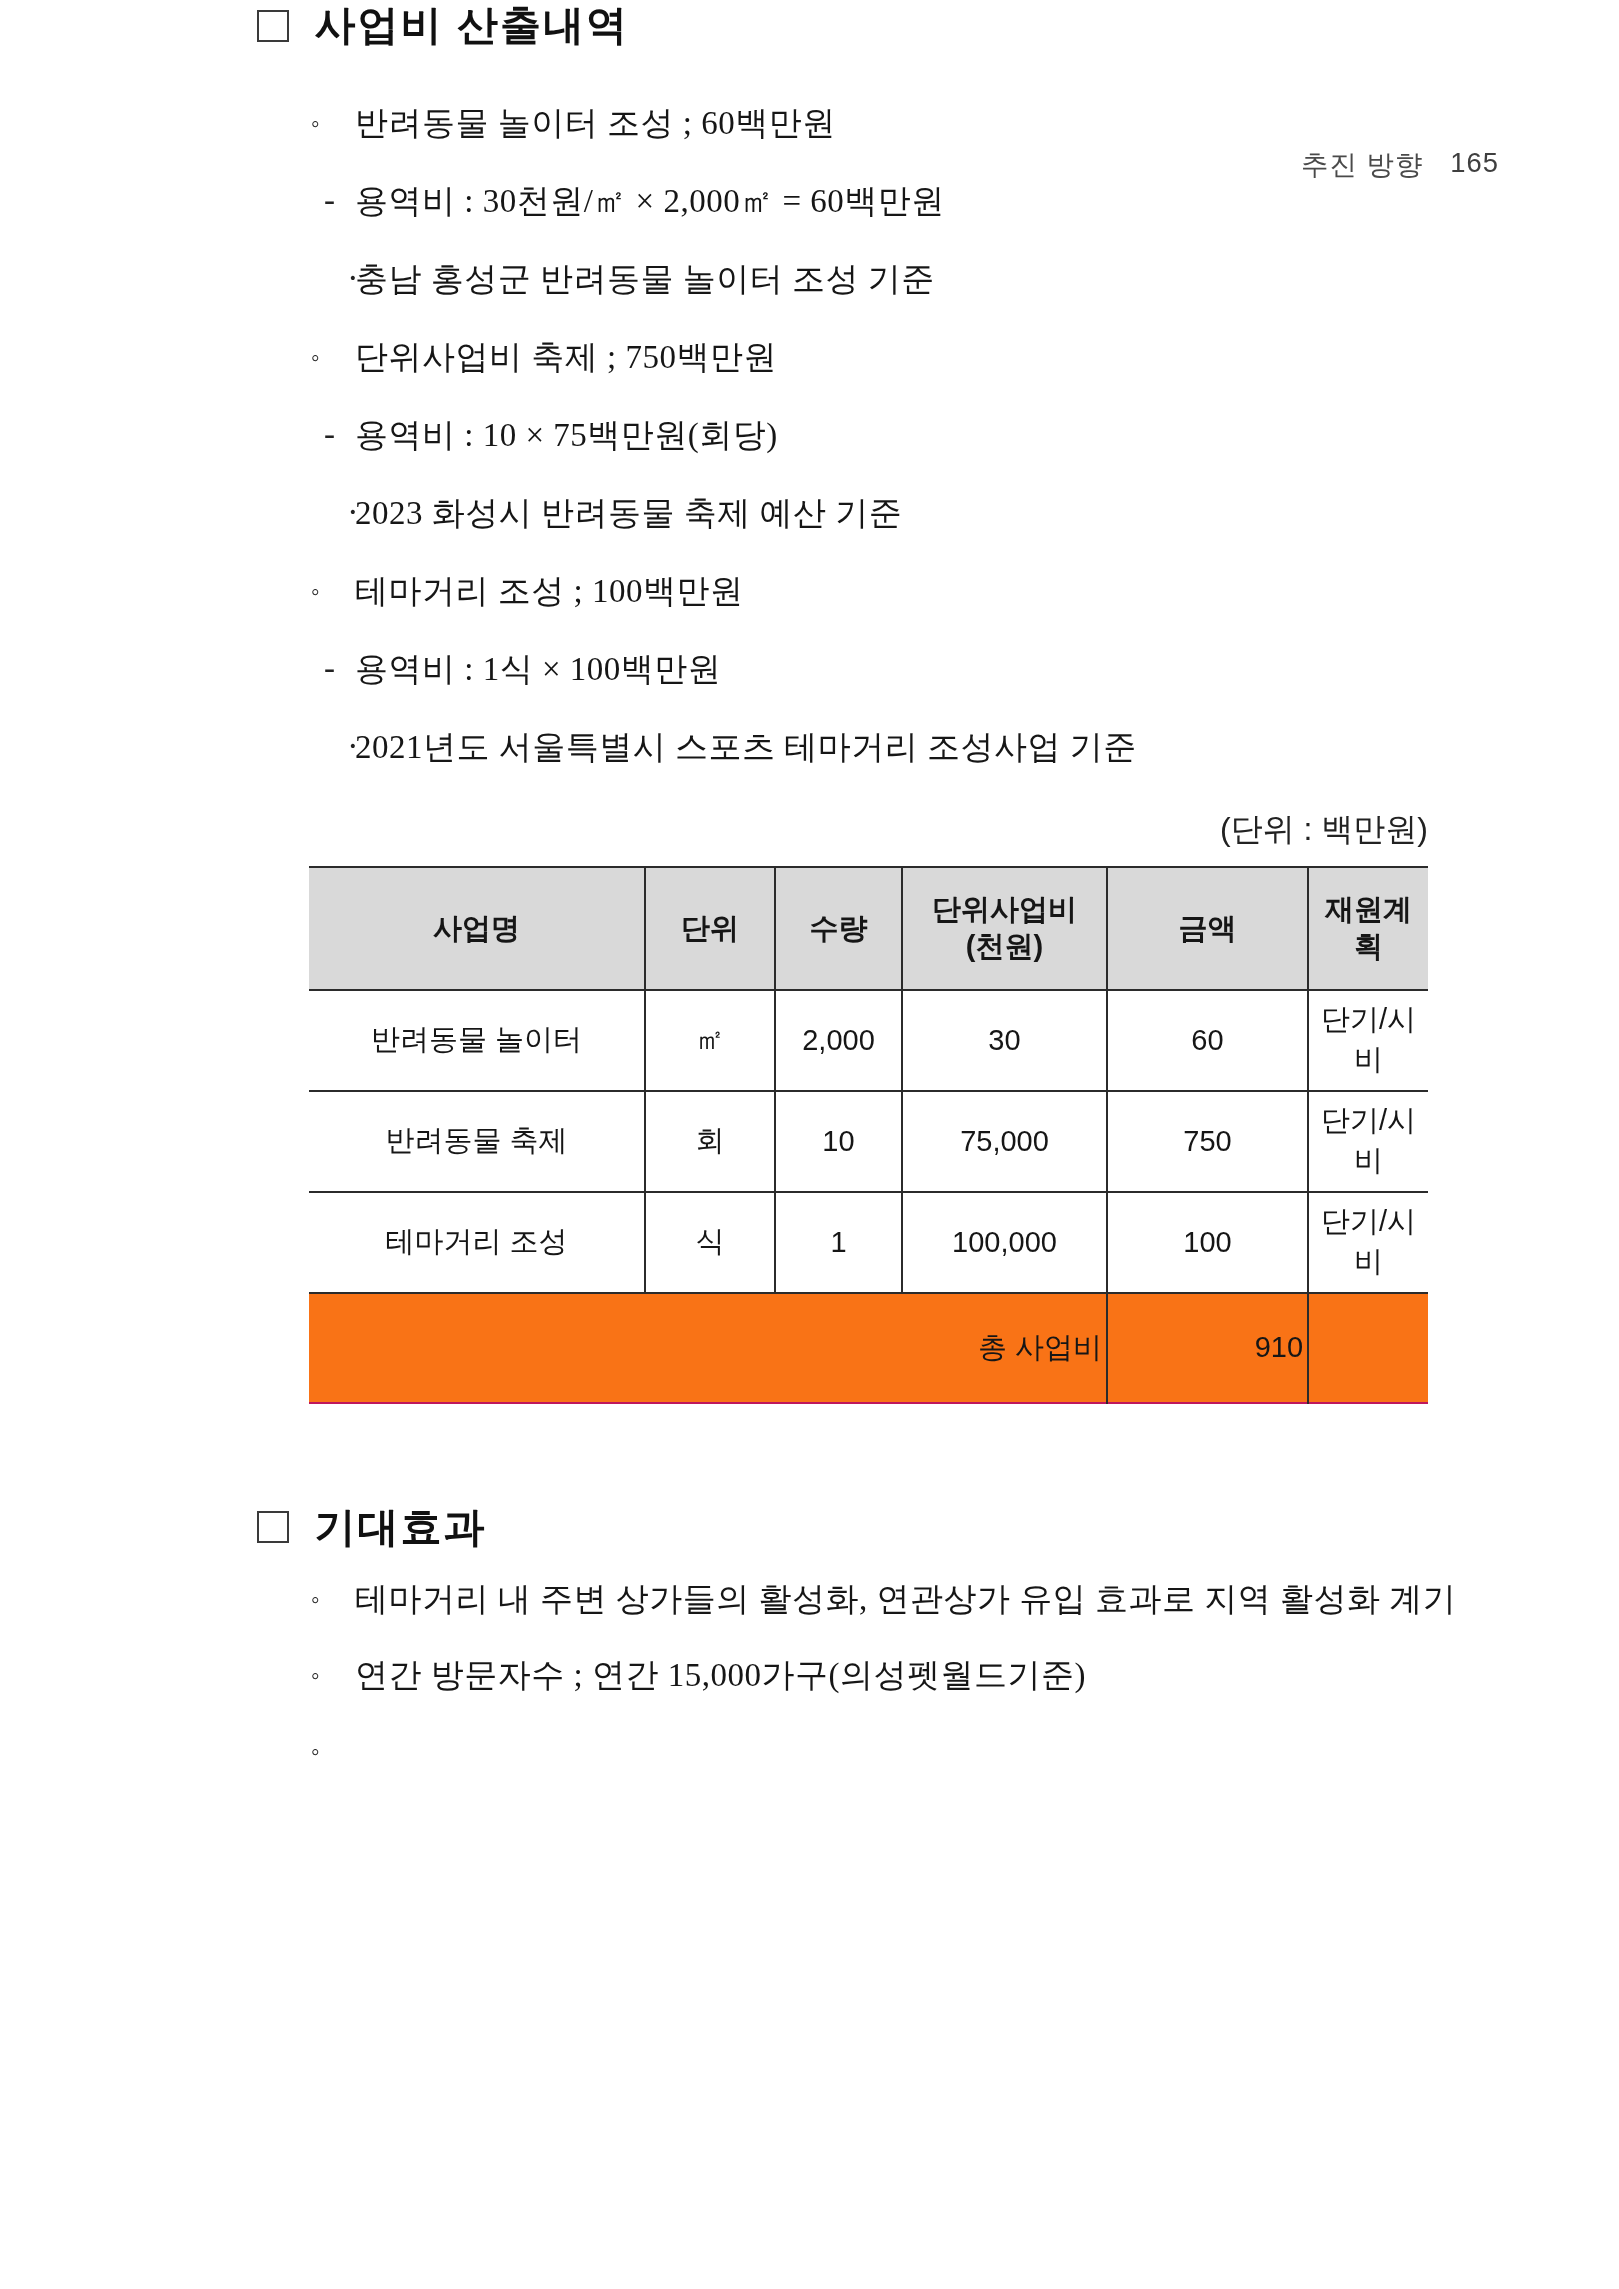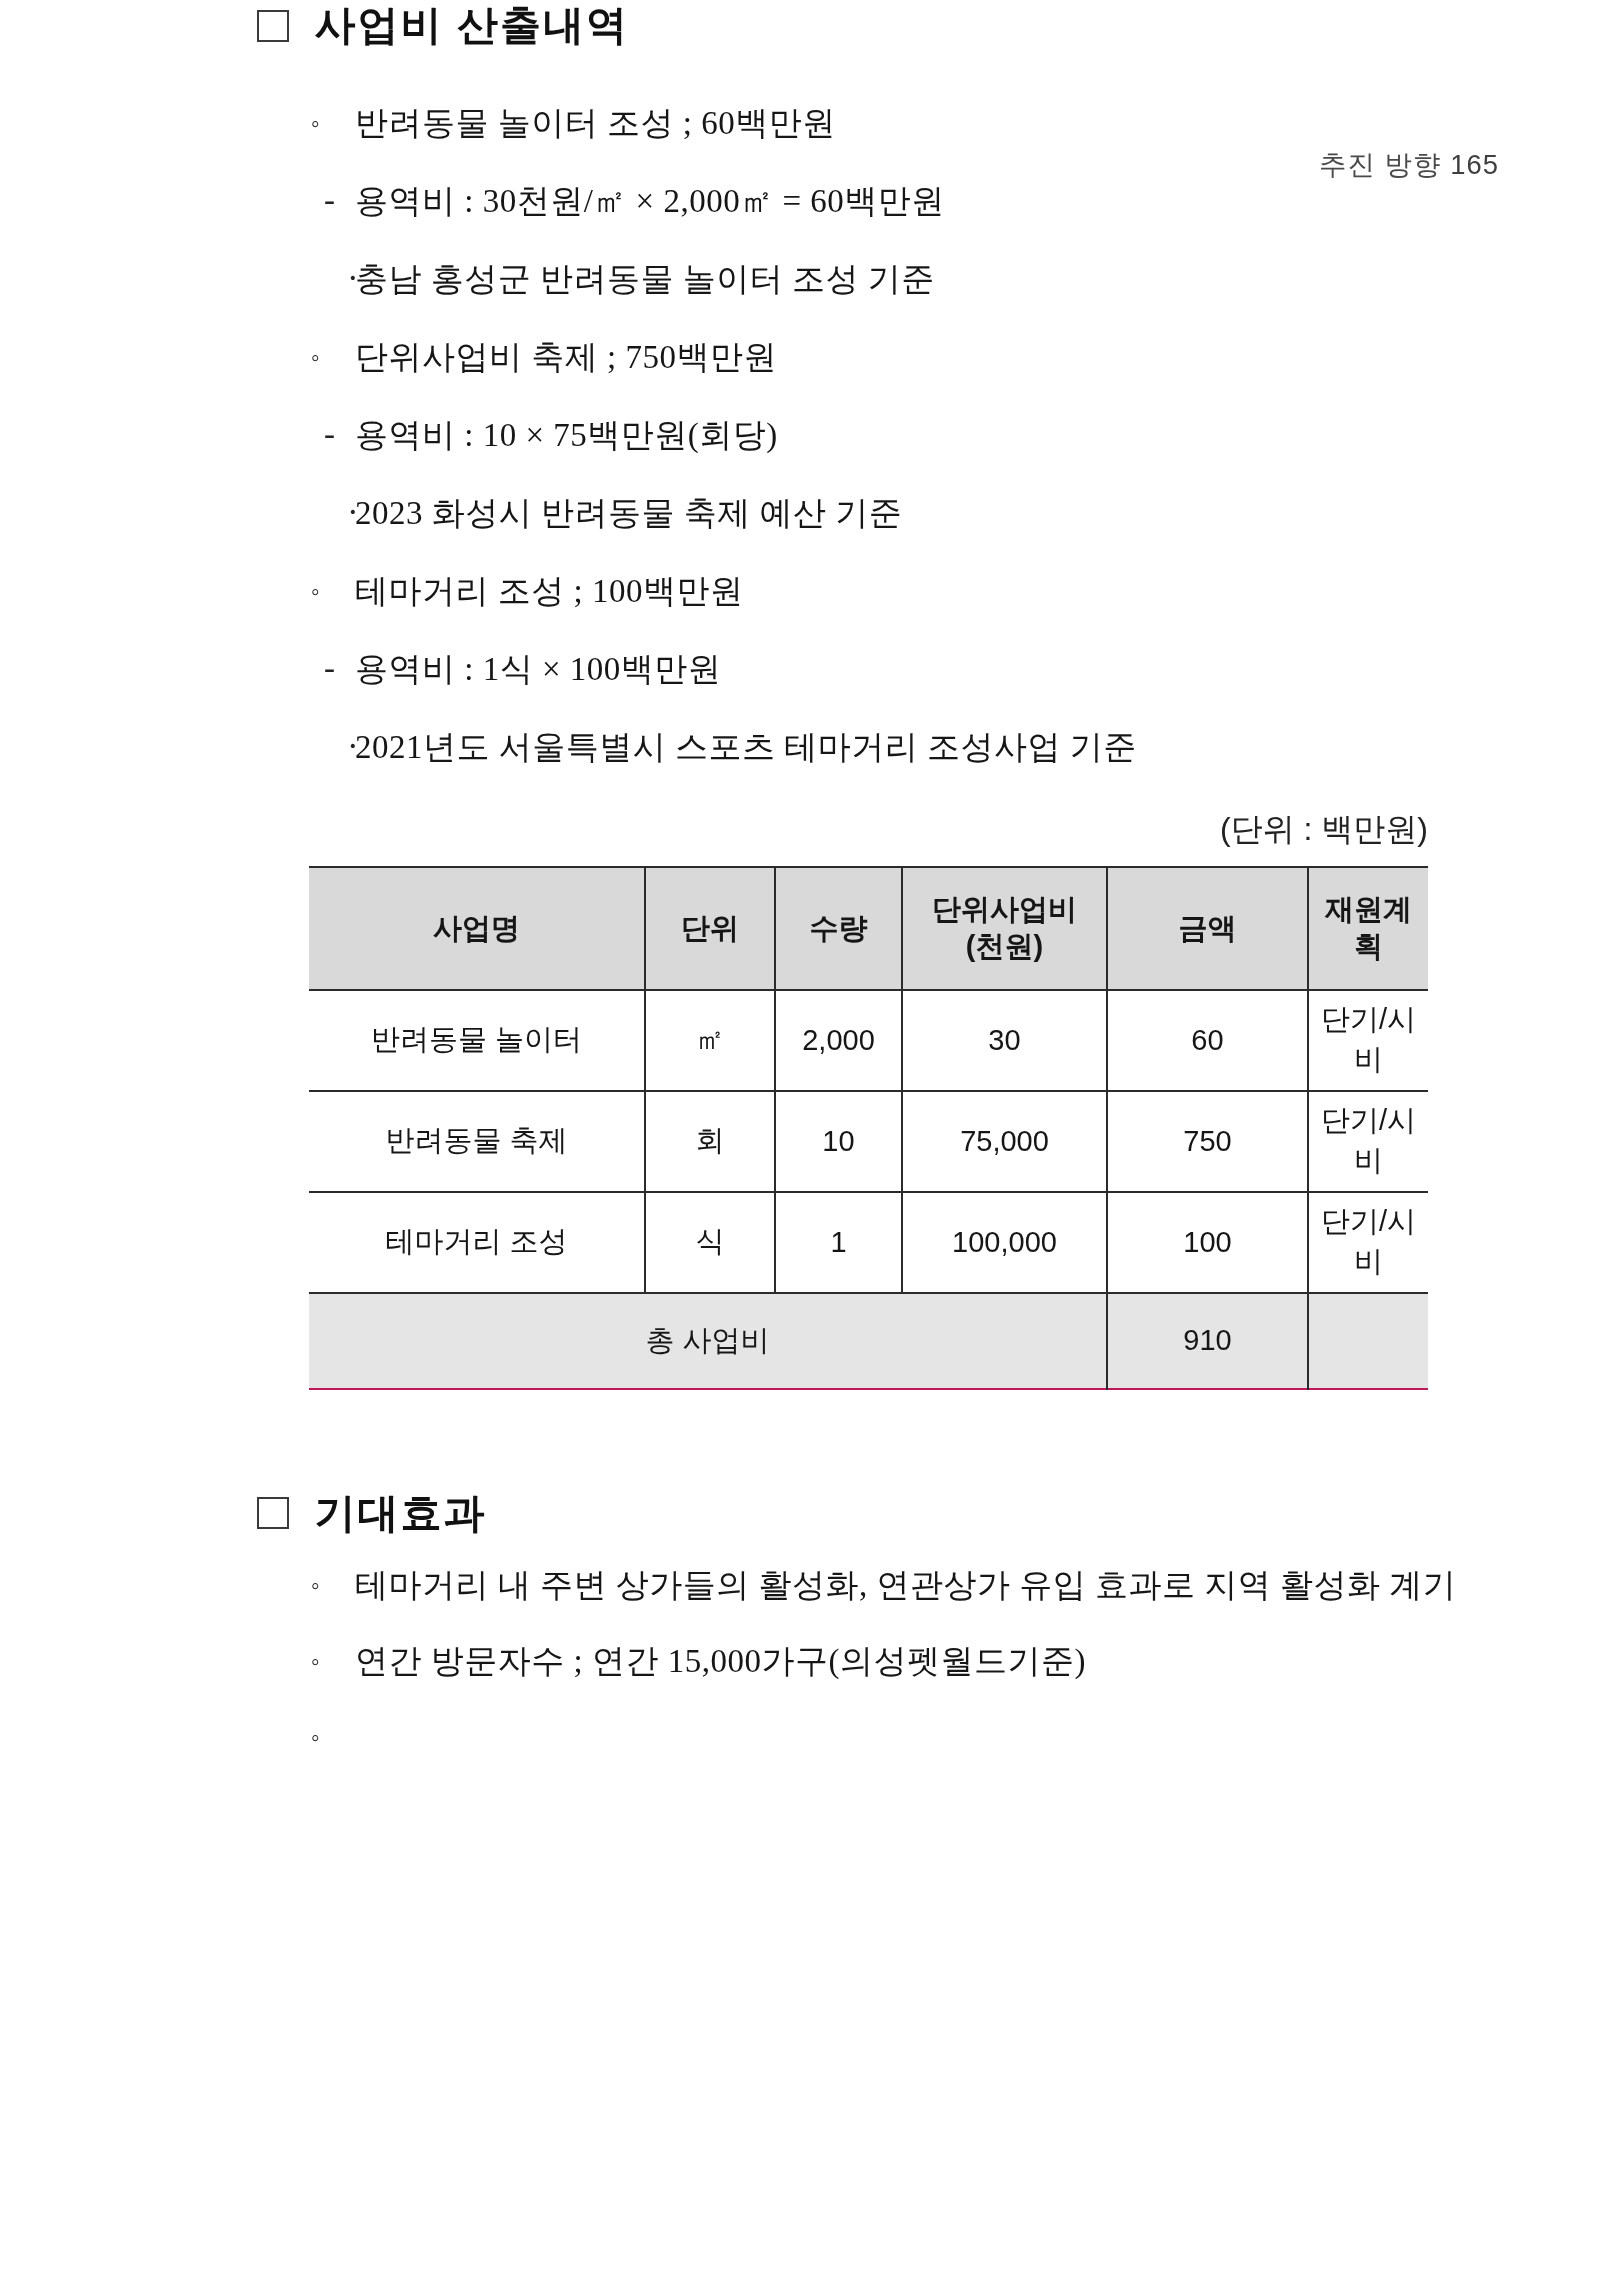--- a/index.html
+++ b/index.html
@@ -7,21 +7,21 @@
     position:relative;
     width:1619px;height:2290px;
     background:#ffffff;
     color:#1a1a1a;
     font-family:"Liberation Serif", serif;
     overflow:hidden;
   }
   
   .running-header{
     position:absolute;top:147px;right:120px;
-    display:flex;align-items:center;gap:9px;
+    display:flex;align-items:flex-start;gap:27px;
     font-family:"Liberation Sans", sans-serif;
     font-size:27.4px;color:#4a4a4a;letter-spacing:1px;
   }
   .running-header .pagenum{color:#3f3f3f;}
 
   .content{margin-left:257px;margin-right:118px;}
 
   
   .sec-heading{
     display:flex;align-items:center;gap:25.5px;
@@ -91,21 +91,21 @@
     border-bottom:2px solid #2b2b2b;
     white-space:pre-line;
     line-height:37px;
   }
   table.cost tbody td{
     height:101px;
     border-bottom:2px solid #2b2b2b;
     background:#fff;
   }
   table.cost .vline{border-left:2px solid #2b2b2b;}
-  table.cost tfoot td{height:96px;background:#e5e5e5;}
+  table.cost tfoot td{height:110px;background:#f97316;text-align:right;}
 </style>
 </head>
 <body>
 
 <div class="page">
 
   <div class="running-header">
     <span>추진 방향</span>
     <span class="pagenum">165</span>
   </div>

